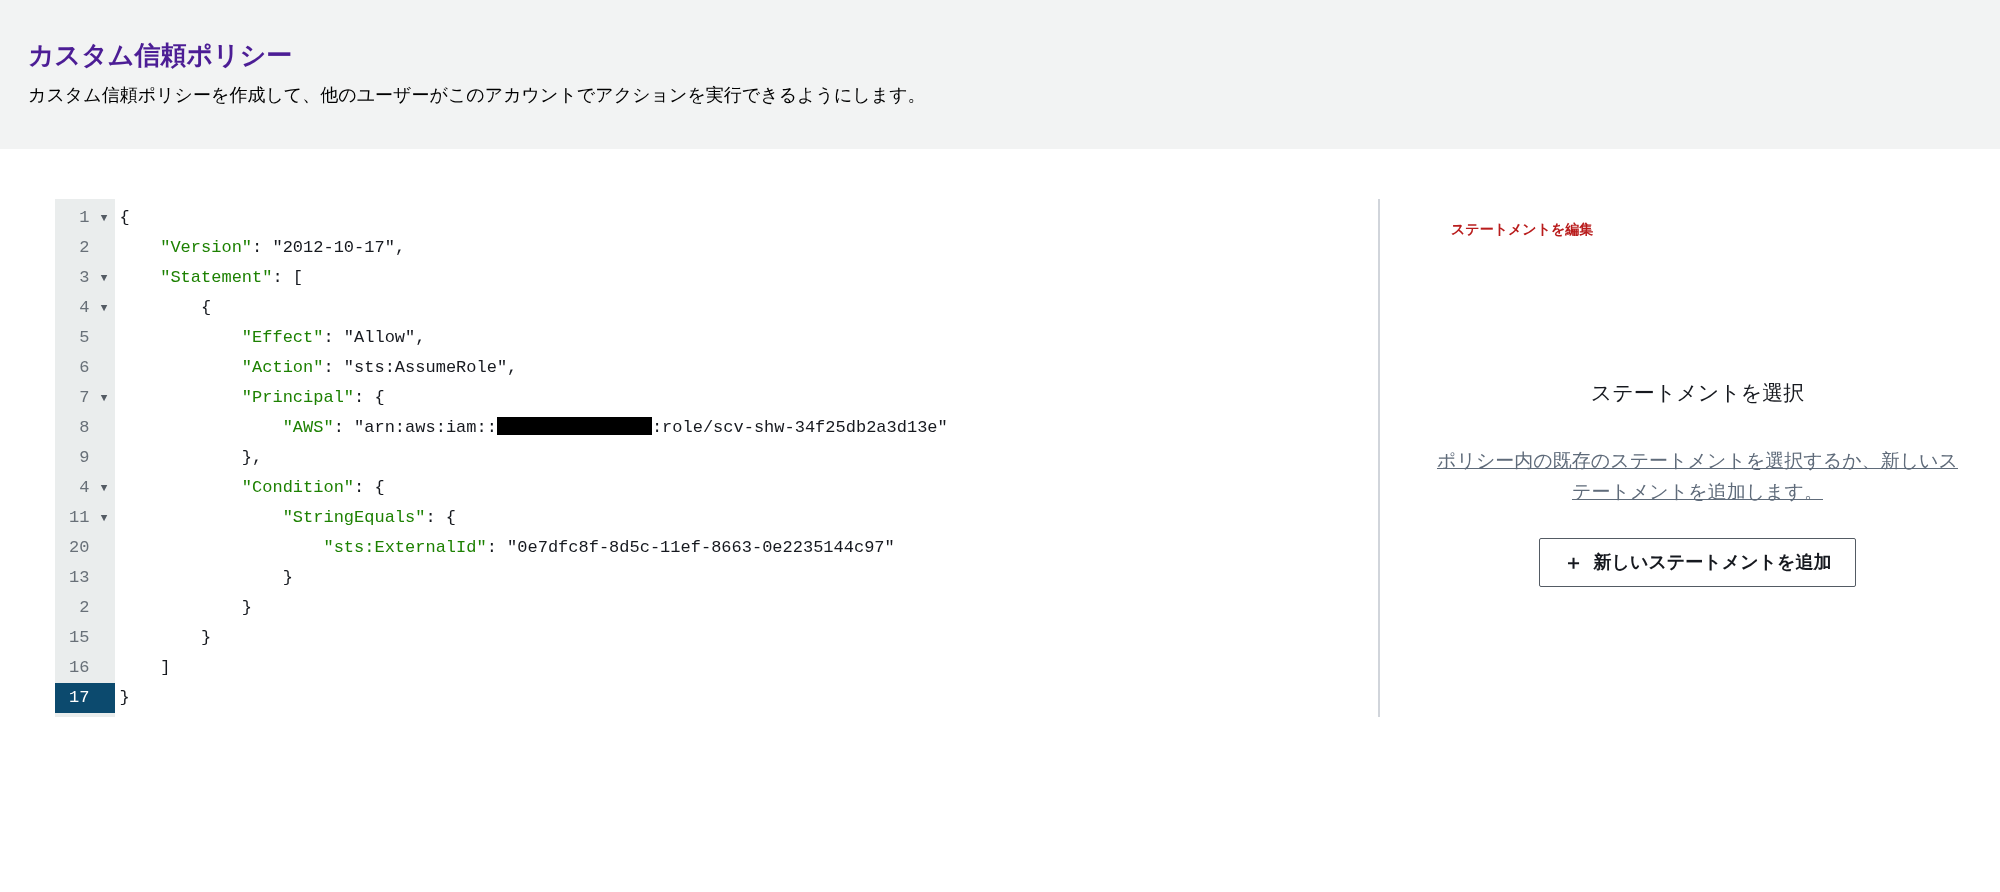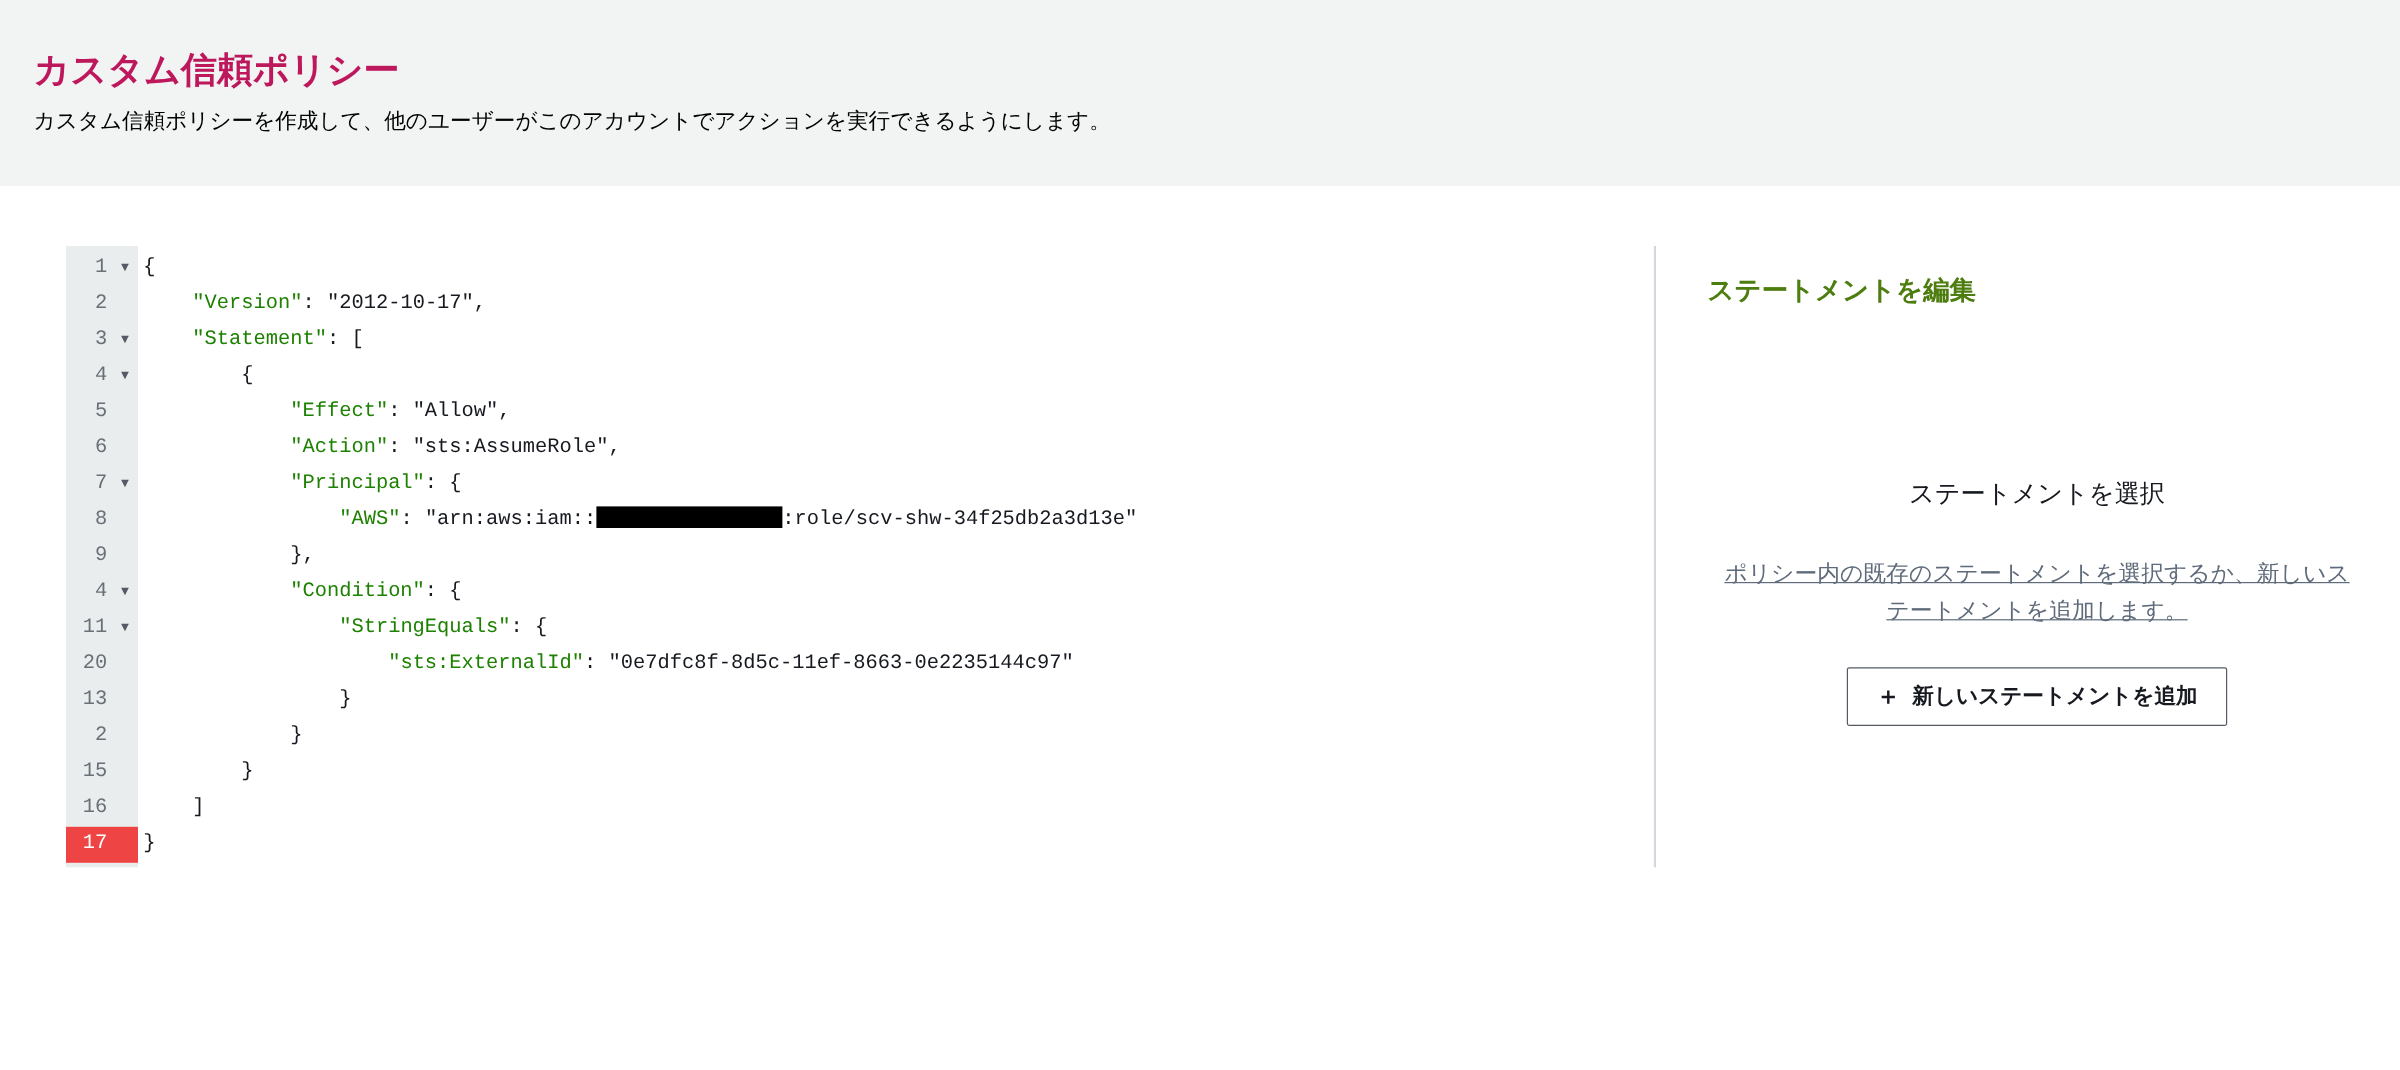--- a/index.html
+++ b/index.html
@@ -1,33 +1,33 @@
 <!DOCTYPE html>
 <html><head>
 <meta charset="utf-8">
 <style>
 * { margin: 0; padding: 0; box-sizing: border-box; }
 body { font-family: "Amazon Ember", "Helvetica Neue", Arial, sans-serif; background: #fff; color: #16191f; width: 2000px; }
 .header-section { background: #f2f3f3; padding: 38px 28px 42px 28px; }
-.page-title { font-size: 30px; font-weight: 700; color: #be185d; margin-bottom: 10px; }
+.page-title { font-size: 26px; font-weight: 700; color: #4c1d95; margin-bottom: 10px; }
 .page-description { font-size: 18px; color: #000000; }
 .main-area { display: flex; padding: 0 28px 0 55px; margin-top: 50px; gap: 0; }
 .editor-wrap { flex: 1; display: flex; border-right: 1px solid #d1d5db; background: #fff; }
 .gutter { background: #eaeded; padding: 4px 8px 4px 14px; font-family: Consolas, Monaco, "Courier New", monospace; font-size: 17px; color: #687078; text-align: right; user-select: none; }
 .gutter-row { height: 30px; line-height: 30px; display: flex; justify-content: flex-end; align-items: center; gap: 6px; }
-.gutter-row.active { background: #ef4444; color: #fff; margin: 0 -8px 0 -14px; padding: 0 8px 0 14px; }
+.gutter-row.active { background: #0c4a6e; color: #fff; margin: 0 -8px 0 -14px; padding: 0 8px 0 14px; }
 .fold { font-size: 11px; color: #545b64; cursor: pointer; width: 12px; display: inline-block; }
 .code-area { flex: 1; font-family: Consolas, Monaco, "Courier New", monospace; font-size: 17px; padding: 4px 0 4px 4px; background: #fff; }
 .code-row { height: 30px; line-height: 30px; white-space: pre; }
 .k { color: #1d8102; }
 .s { color: #16191f; }
 .p { color: #16191f; }
 .redact { display: inline-block; background: #000; width: 155px; height: 18px; vertical-align: middle; position: relative; top: -2px; }
 .side-panel { width: 575px; padding-left: 26px; }
-.side-title { font-size: 22px; font-weight: 700; color: #4d7c0f; padding-top: 22px; padding-bottom: 20px; }
+.side-title { font-size: 14px; font-weight: 700; color: #b91c1c; padding-top: 22px; padding-bottom: 20px; margin-left: 28px; }
 .side-body { text-align: center; padding-top: 120px; }
 .side-subtitle { font-size: 21px; font-weight: 400; color: #16191f; margin-bottom: 38px; }
 .side-text { font-size: 19px; color: #5f6b7a; line-height: 1.65; margin-bottom: 30px; padding: 0 10px; text-decoration: underline; }
 .add-button { display: inline-flex; align-items: center; gap: 10px; border: 1px solid #545b64; background: #fff; padding: 10px 24px; font-size: 18px; font-weight: 700; color: #16191f; cursor: pointer; border-radius: 2px; }
 .add-button .plus { font-size: 20px; font-weight: 700; }
 .scroll-divider { width: 18px; background: transparent; border-left: 1px solid #d1d5db; }
 </style>
 </head>
 <body>
 

